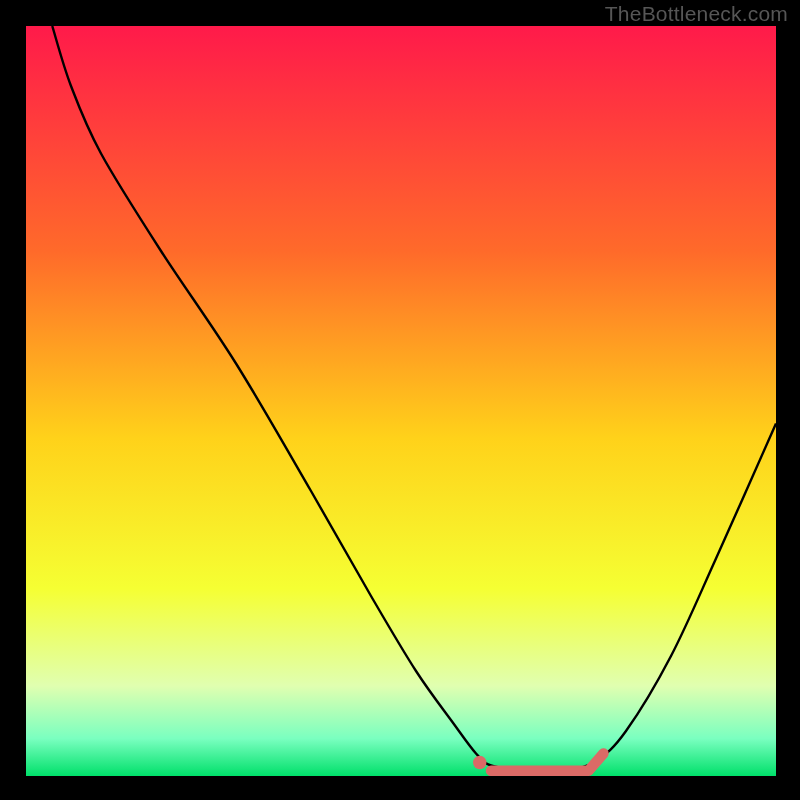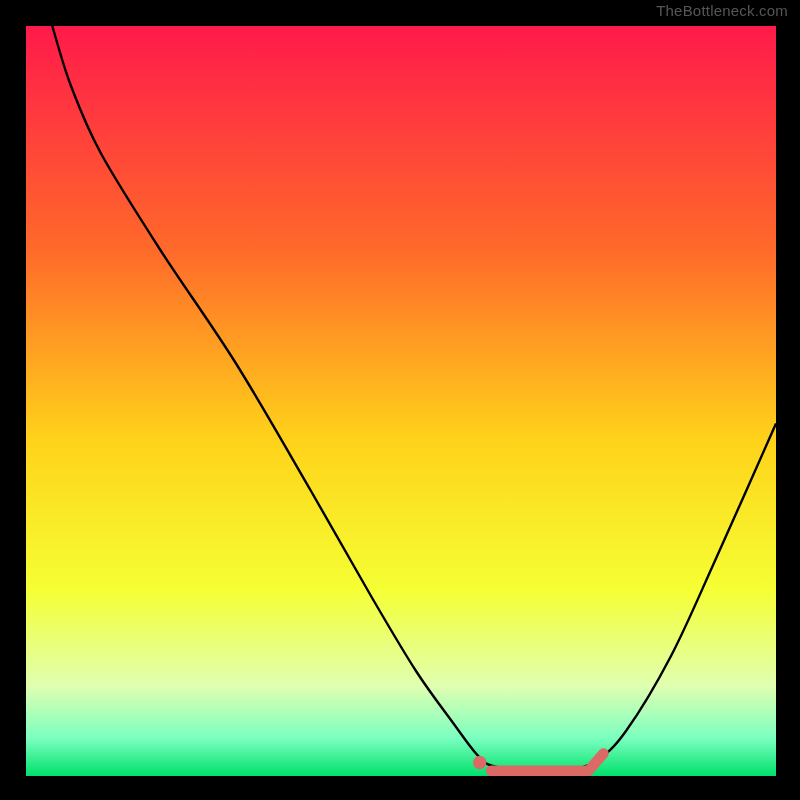--- a/index.html
+++ b/index.html
@@ -8,21 +8,21 @@
     width: 800px;
     height: 800px;
     position: relative;
     background: #000;
   }
   .watermark {
     position: absolute;
     top: 2px;
     right: 12px;
     font-family: Arial, sans-serif;
-    font-size: 15px;
+    font-size: 21px;
     color: #565656;
     font-weight: 500;
     letter-spacing: 0.2px;
     text-align: center;
   }
   .plot-area {
     position: absolute;
     left: 26px;
     top: 26px;
     width: 750px;

